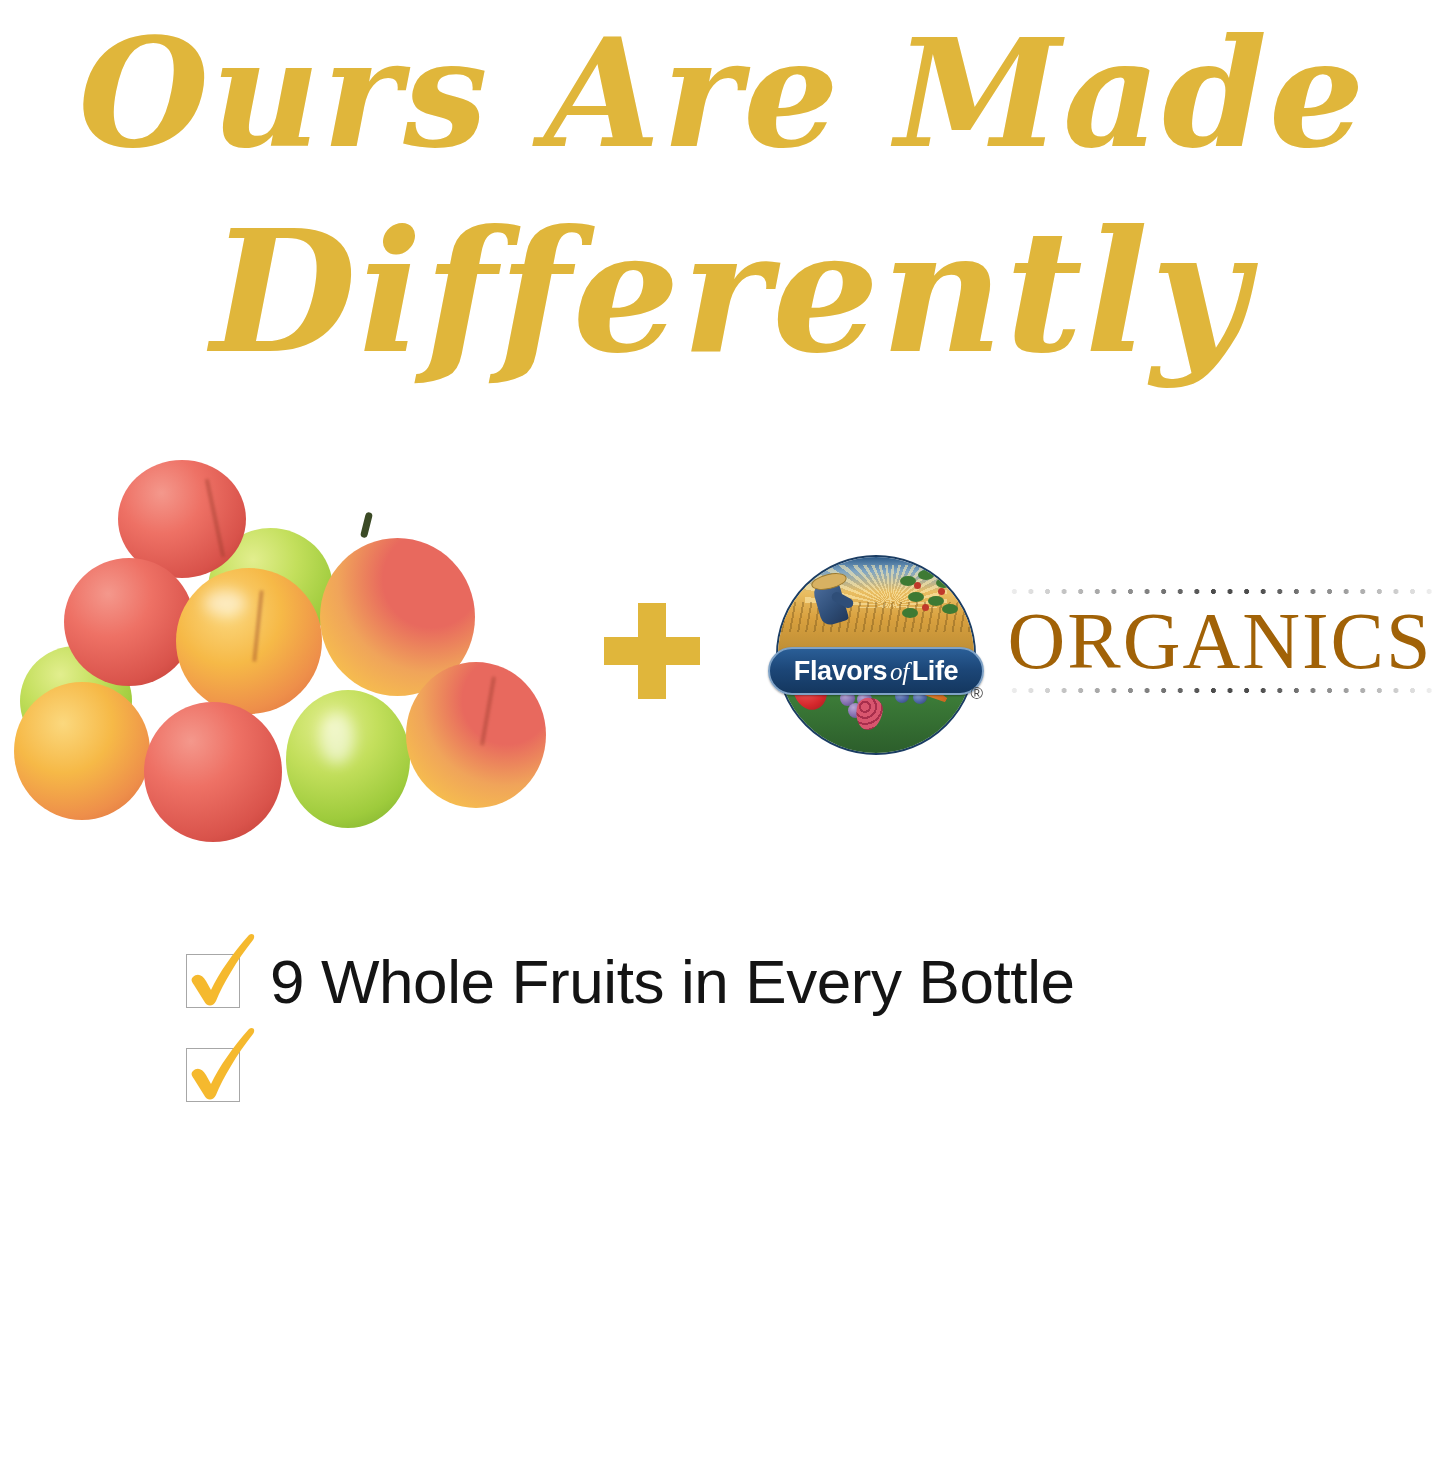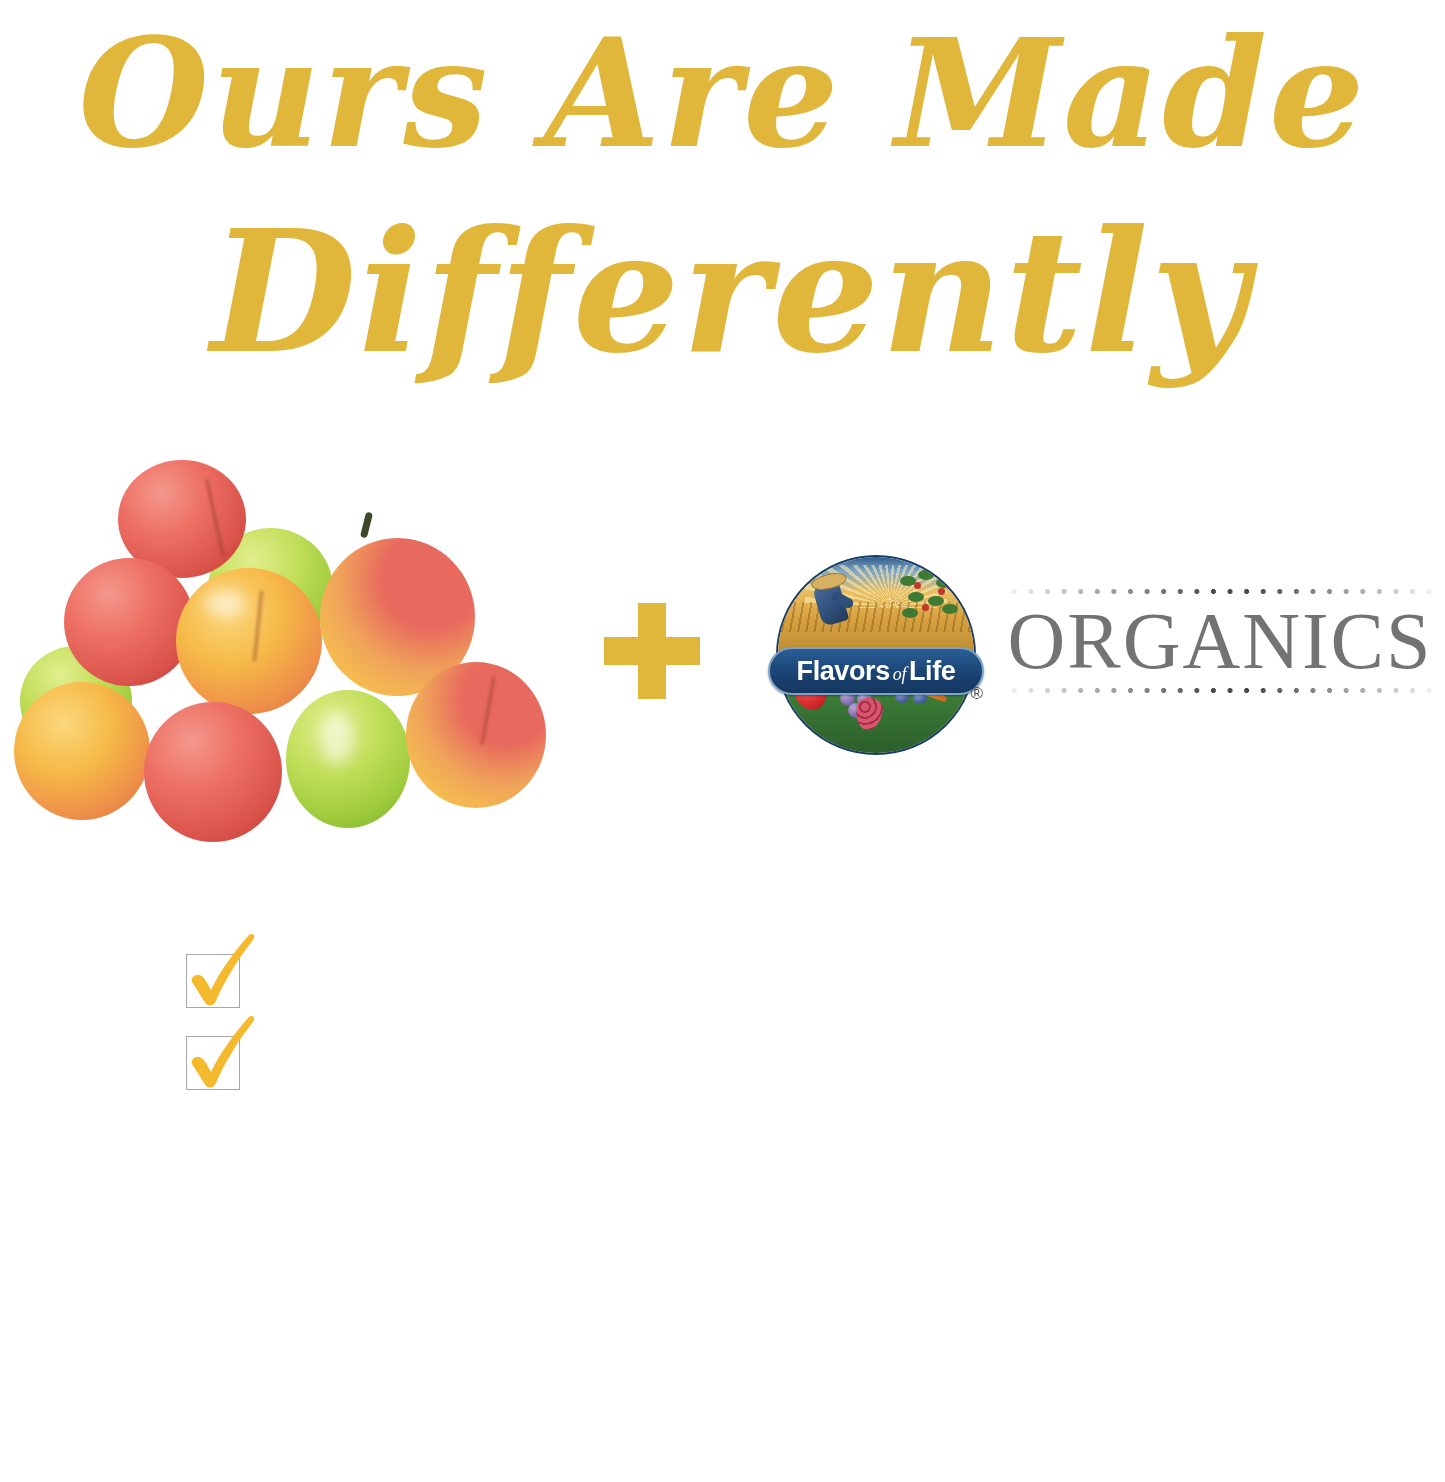--- a/index.html
+++ b/index.html
@@ -296,21 +296,21 @@
     font-size: 27px;
     font-weight: bold;
     letter-spacing: -0.4px;
     white-space: nowrap;
     line-height: 1;
   }
   .gol-band-text .of {
     font-family: "Liberation Serif", serif;
     font-style: italic;
     font-weight: normal;
-    font-size: 18px;
+    font-size: 25px;
     padding: 0 3px;
   }
   .gol-reg {
     position: absolute;
     right: 1px;
     top: 132px;
     font-size: 17px;
     color: #4A4A4A;
     font-family: "Liberation Sans", sans-serif;
   }
@@ -339,21 +339,21 @@
   .organics-word {
     position: absolute;
     left: 0;
     top: 19px;
     width: 440px;
     text-align: center;
     font-family: "Liberation Serif", serif;
     font-size: 80px;
     line-height: 80px;
     letter-spacing: 2px;
-    color: #737373;
+    color: #a16207;
     white-space: nowrap;
   }
 
   
   .checklist {
     position: absolute;
     left: 186px;
     top: 944px;
     width: 1230px;
   }
@@ -489,20 +489,21 @@
   </div>
 
   <div class="checklist">
 
     <div class="check-item">
       <span class="checkbox">
         <svg viewBox="0 0 74 84" xmlns="http://www.w3.org/2000/svg" aria-hidden="true">
           <path d="M10 48 C14 44, 19 45, 23 52 L28 61 C36 44, 50 24, 66 6 C70 3, 73 7, 70 11 C54 31, 40 55, 33 72 C30 78, 24 78, 21 72 L11 56 C8 52, 8 50, 10 48 Z" fill="#F5B92E"></path>
         </svg>
       </span>
+      <span class="check-label">9 Whole Fruits in Every Bottle</span>
     </div>
 
 
 
     <div class="check-item">
       <span class="checkbox">
         <svg viewBox="0 0 74 84" xmlns="http://www.w3.org/2000/svg" aria-hidden="true">
           <path d="M10 48 C14 44, 19 45, 23 52 L28 61 C36 44, 50 24, 66 6 C70 3, 73 7, 70 11 C54 31, 40 55, 33 72 C30 78, 24 78, 21 72 L11 56 C8 52, 8 50, 10 48 Z" fill="#F5B92E"></path>
         </svg>
       </span>

